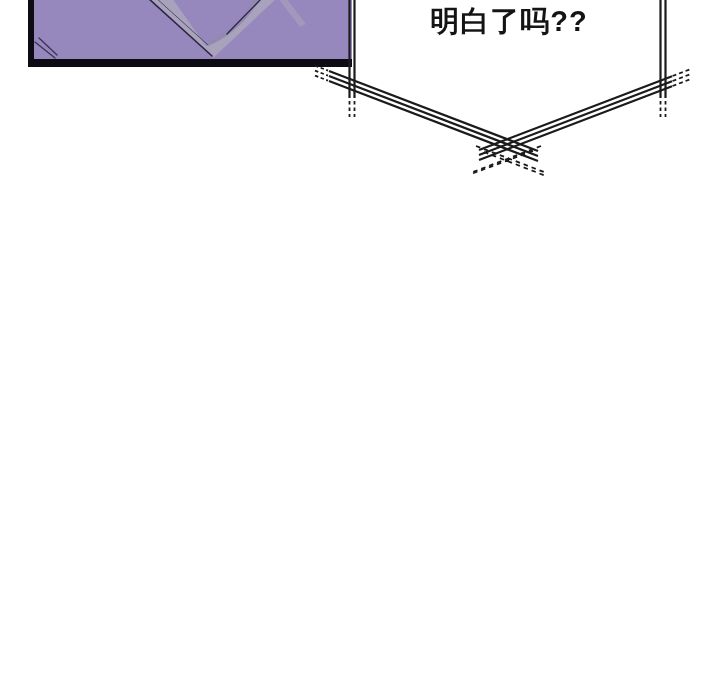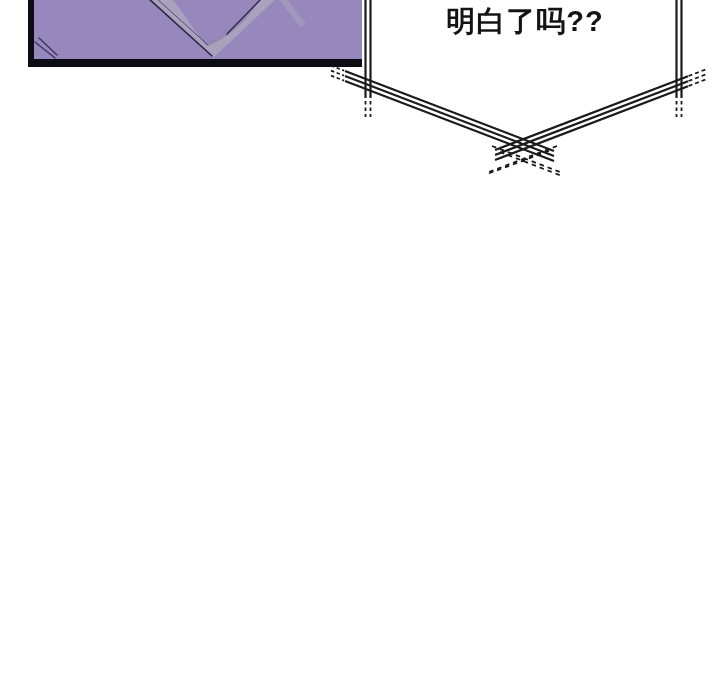--- a/index.html
+++ b/index.html
@@ -21,21 +21,21 @@
     border-left:6px solid var(--panel-border,#0d0b13);
     border-bottom:8px solid var(--panel-border,#0d0b13);
     background:var(--panel-fill,#9687bd);
   }
   .panel svg{position:absolute;inset:0;width:100%;height:100%;display:block;}
   .collar{fill:var(--collar-band,#a9a2bc);stroke:none;}
   .collar-shadow{stroke:var(--collar-shadow,#8f88a6);fill:none;}
   .artline{stroke:var(--art-line,#2b2443);fill:none;stroke-linecap:round;}
   
   .bubble{
-    position:absolute;left:330px;top:0;width:390px;height:180px;
+    position:absolute;left:314px;top:0;width:390px;height:180px;
   }
   .bubble svg{position:absolute;inset:0;width:100%;height:100%;display:block;}
   .bfill{fill:var(--bubble-fill,#ffffff);stroke:none;}
   .bline{stroke:var(--bubble-line,#1b1b1b);fill:none;stroke-width:2.2;stroke-linecap:butt;}
   .bdash{stroke:var(--bubble-line,#1b1b1b);fill:none;stroke-width:1.8;stroke-linecap:butt;}
   .bubble-text{
     position:absolute;left:0;right:0;top:5px;
     text-align:center;
     font-size:29px;line-height:1.15;
     font-weight:600;

